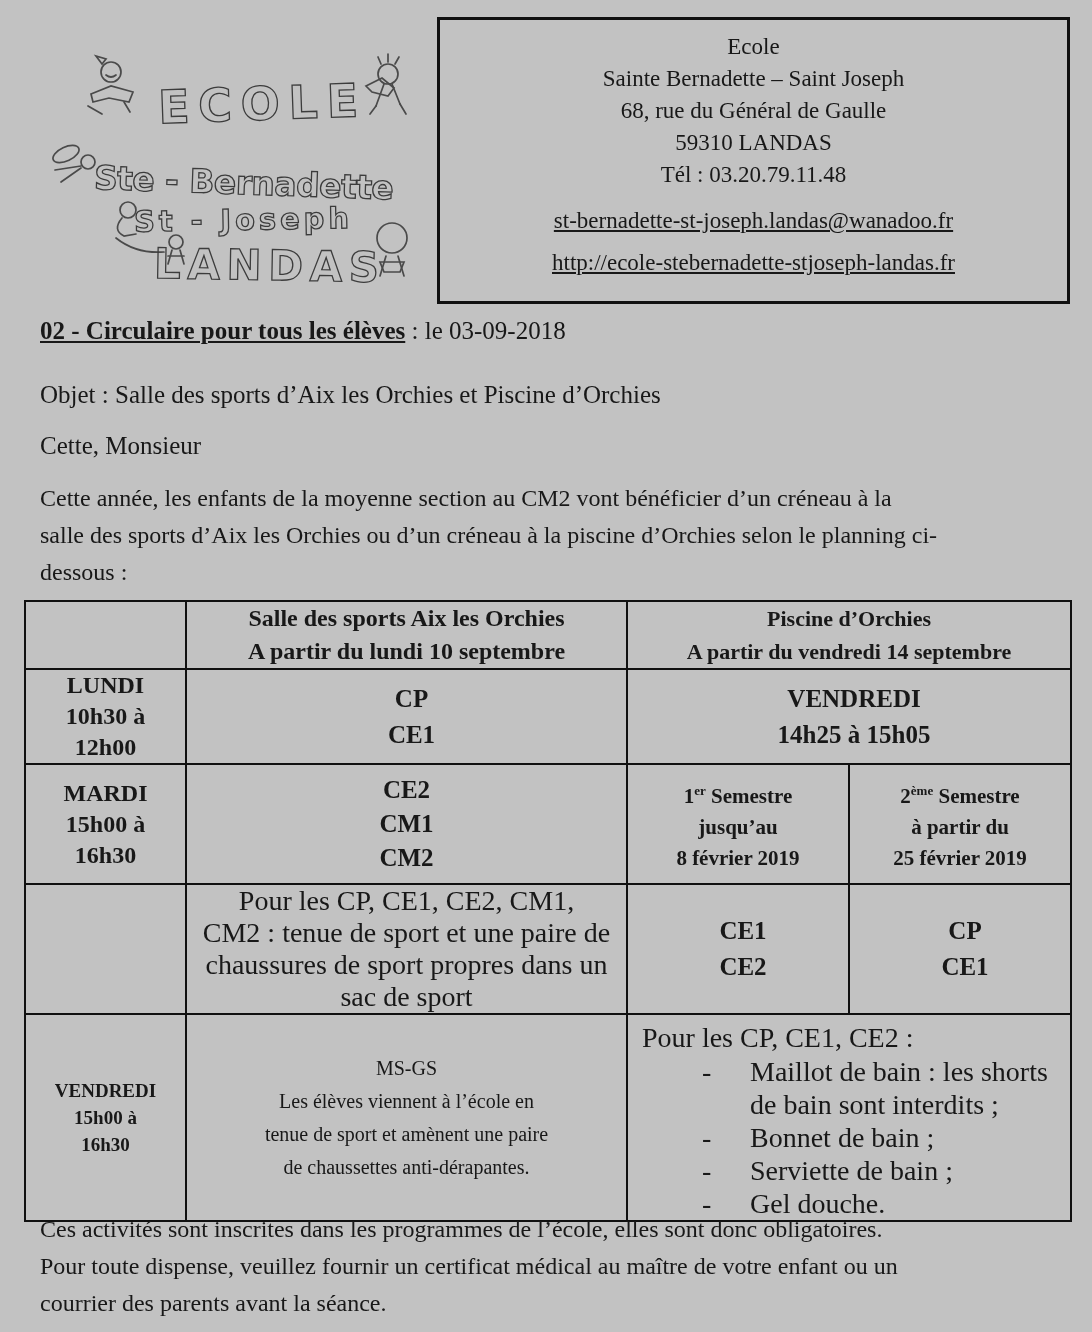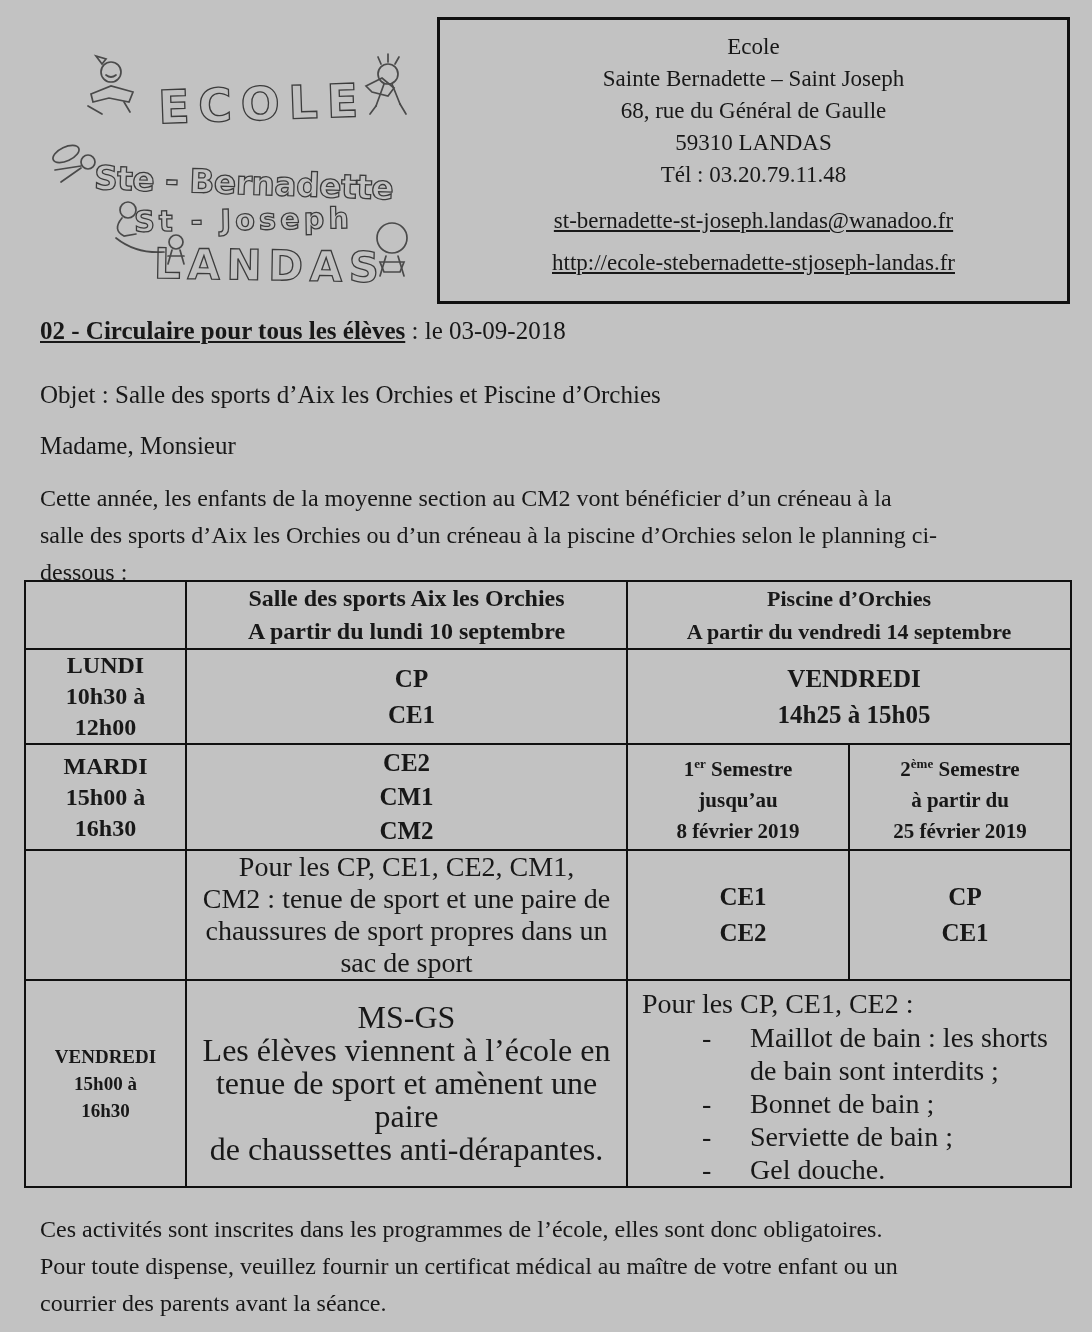--- a/index.html
+++ b/index.html
@@ -42,41 +42,41 @@
   .heading { position:absolute; left:40px; top:317px; font-size:25px; }
   .heading .h-title { font-weight:bold; text-decoration:underline; }
   .objet      { position:absolute; left:40px; top:381px; font-size:25px; }
   .salutation { position:absolute; left:40px; top:432px; font-size:25px; }
   .intro      { position:absolute; left:40px; top:480px; width:1048px; font-size:24px; }
   .intro div, .closing div { line-height:37px; white-space:nowrap; }
   .closing    { position:absolute; left:40px; top:1211px; width:1048px; font-size:24px; }
 
   
   table.schedule {
-    position:absolute; left:24px; top:580px;
+    position:absolute; left:24px; top:600px;
     width:1046px;
     border-collapse:collapse;
     table-layout:fixed;
   }
   table.schedule td {
     border:2px solid #101010;
     text-align:center;
     vertical-align:middle;
     overflow:hidden;
   }
   .hdr-sports  { font-weight:bold; font-size:24px; line-height:33px; }
   .hdr-piscine { font-weight:bold; font-size:22px; line-height:33px; }
   .day-cell    { font-weight:bold; font-size:24px; line-height:31px; }
   .day-small   { font-weight:bold; font-size:19px; line-height:27px; }
   .classes     { font-weight:bold; font-size:25px; line-height:36px;padding-left:10px; }
   .classes3    { font-weight:bold; font-size:25px; line-height:34px; }
   .sem-cell    { font-weight:bold; font-size:21px; line-height:31px; }
   .sem-cell sup{ font-size:0.62em; }
   .equip-cell  { font-size:28px; line-height:32px; }
-  .msgs-cell   { font-size:32px; line-height:33px; }
+  .msgs-cell   { font-size:20px; line-height:33px; }
   .piscine-req { text-align:left !important; vertical-align:top !important;
                  font-size:28px; padding:5px 6px 0 14px; }
   .piscine-req .req-title { line-height:35px; }
   .req-item { display:flex; margin-left:60px; }
   .req-item .dash { width:48px; flex:none; line-height:33px; }
   .req-item .req-text { flex:1; line-height:33px; padding-right:2px; }
 </style>
 </head>
 <body>
 
@@ -128,21 +128,21 @@
   <div class="addr-line">Tél : 03.20.79.11.48</div>
   <div class="lh-link lh-email">st-bernadette-st-joseph.landas@wanadoo.fr</div>
   <div class="lh-link lh-site">http://ecole-stebernadette-stjoseph-landas.fr</div>
 </div>
 
 <div class="heading">
   <span class="h-title">02 - Circulaire pour tous les élèves</span><span> : le 03-09-2018</span>
 </div>
 
 <div class="objet">Objet : Salle des sports d’Aix les Orchies et Piscine d’Orchies</div>
-<div class="salutation">Madame, Monsieur</div>
+<div class="salutation">Cette, Monsieur</div>
 
 <div class="intro">
   <div>Cette année, les enfants de la moyenne section au CM2 vont bénéficier d’un créneau à la</div>
   <div>salle des sports d’Aix les Orchies ou d’un créneau à la piscine d’Orchies selon le planning ci-</div>
   <div>dessous :</div>
 </div>
 
 <table class="schedule">
   <colgroup>
     <col style="width:161px">
@@ -172,21 +172,21 @@
     <td class="classes">
       <div>CP</div>
       <div>CE1</div>
     </td>
     <td class="classes" colspan="2">
       <div>VENDREDI</div>
       <div>14h25 à 15h05</div>
     </td>
   </tr>
 
-  <tr style="height:106px">
+  <tr style="height:120px">
     <td class="day-cell">
       <div>MARDI</div>
       <div>15h00 à</div>
       <div>16h30</div>
     </td>
     <td class="classes3">
       <div>CE2</div>
       <div>CM1</div>
       <div>CM2</div>
     </td>

